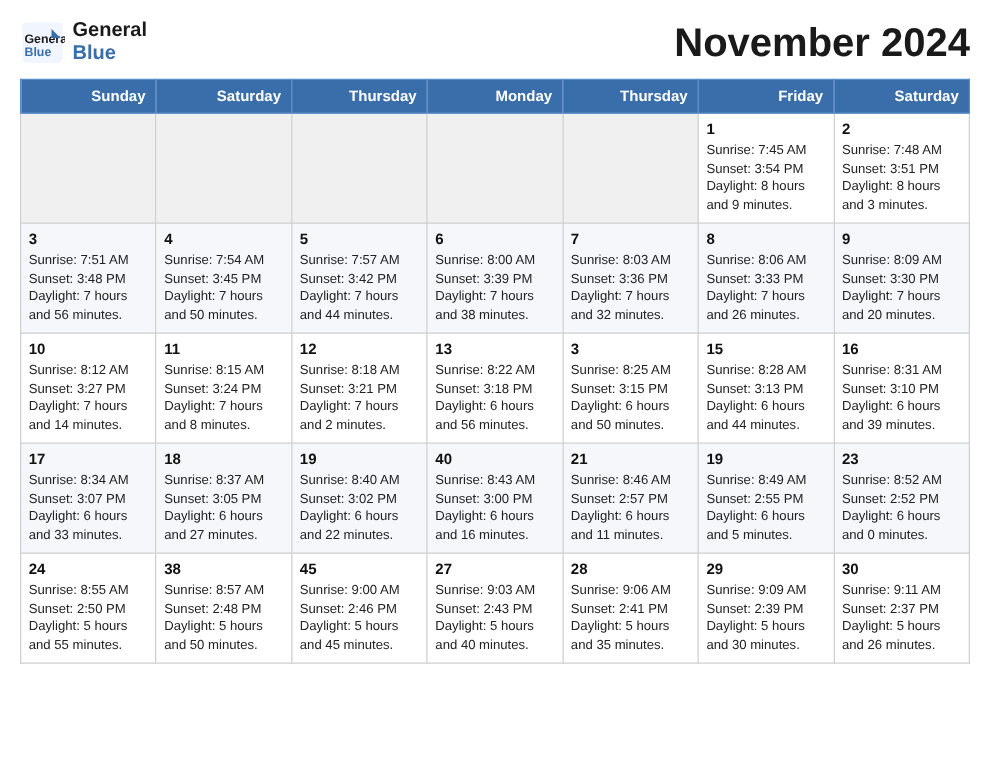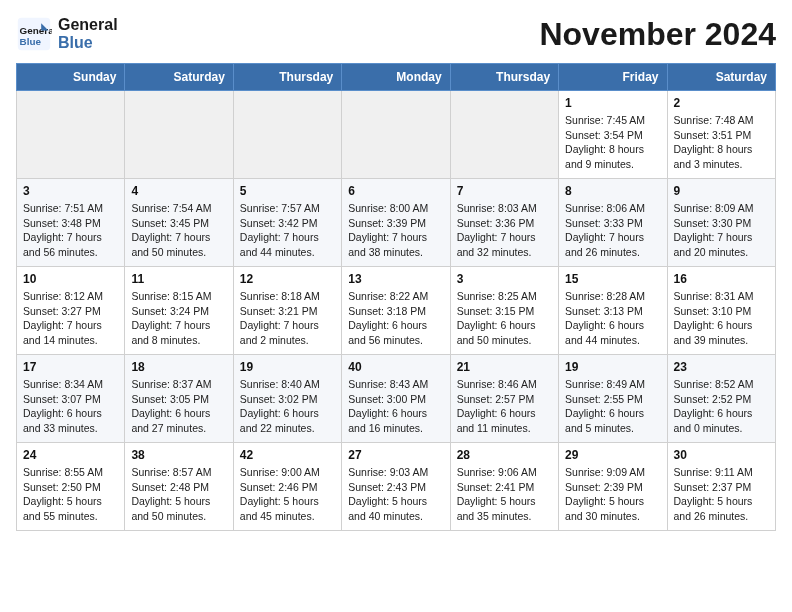--- a/index.html
+++ b/index.html
@@ -222,21 +222,21 @@
       <tr class="week-row">
         <td>
           <div class="day-num">24</div>
           <div class="day-info">Sunrise: 8:55 AM<br>Sunset: 2:50 PM<br>Daylight: 5 hours<br>and 55 minutes.</div>
         </td>
         <td>
           <div class="day-num">38</div>
           <div class="day-info">Sunrise: 8:57 AM<br>Sunset: 2:48 PM<br>Daylight: 5 hours<br>and 50 minutes.</div>
         </td>
         <td>
-          <div class="day-num">42</div>
+          <div class="day-num">45</div>
           <div class="day-info">Sunrise: 9:00 AM<br>Sunset: 2:46 PM<br>Daylight: 5 hours<br>and 45 minutes.</div>
         </td>
         <td>
           <div class="day-num">27</div>
           <div class="day-info">Sunrise: 9:03 AM<br>Sunset: 2:43 PM<br>Daylight: 5 hours<br>and 40 minutes.</div>
         </td>
         <td>
           <div class="day-num">28</div>
           <div class="day-info">Sunrise: 9:06 AM<br>Sunset: 2:41 PM<br>Daylight: 5 hours<br>and 35 minutes.</div>
         </td>

